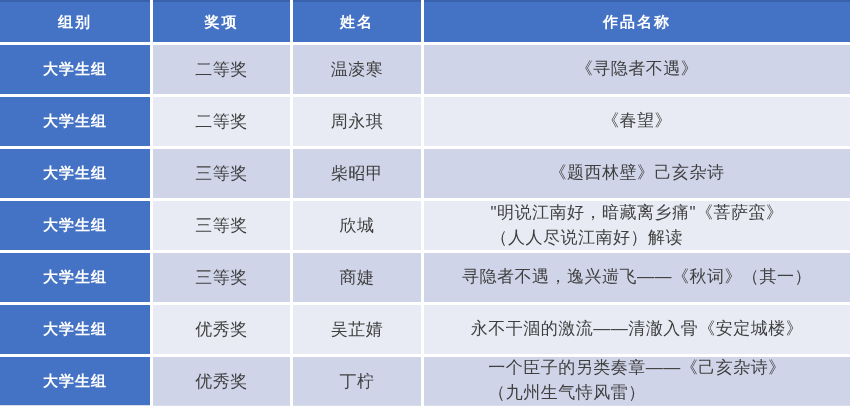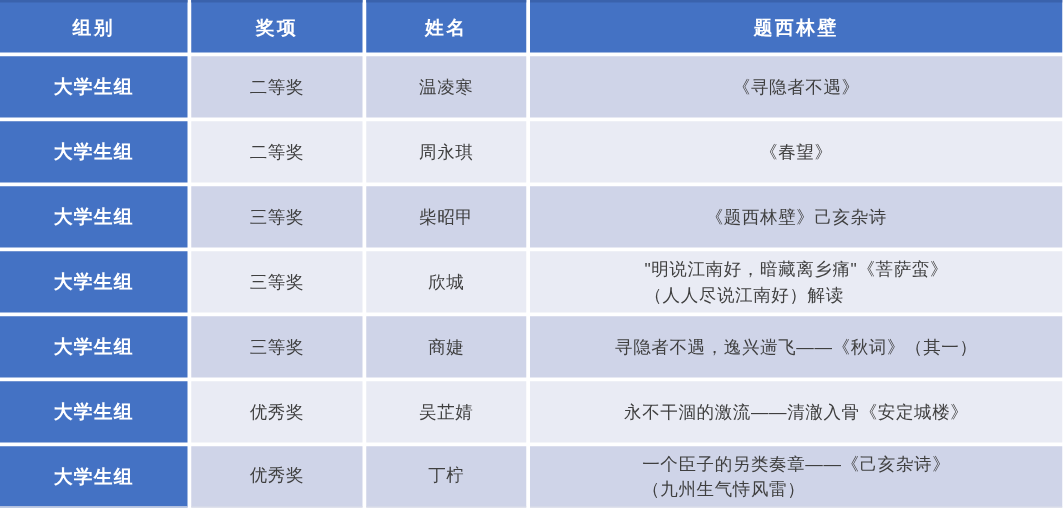--- a/index.html
+++ b/index.html
@@ -36,42 +36,42 @@
   }
   .group {
     background: #4472C4;
     color: #ffffff;
     font-weight: bold;
     font-size: 15px;
     letter-spacing: 1px;
   }
   .data {
     color: #3F3F3F;
-    font-size: 14px;
+    font-size: 17px;
     letter-spacing: 0.5px;
   }
   .band-a { background: #CFD4E8; }
   .band-b { background: #E9EBF4; }
   .work {
     line-height: 1.45;
     white-space: pre-line;
     padding: 3px 10px;
   }
   .last { border-bottom: 1px solid #D9DCE8; }
 </style>
 </head>
 <body>
 
 <div class="awards-table">
 
   <div class="trow">
     <div class="cell th">组别</div>
     <div class="cell th">奖项</div>
     <div class="cell th">姓名</div>
-    <div class="cell th">题西林壁</div>
+    <div class="cell th">作品名称</div>
   </div>
 
   <div class="trow">
     <div class="cell group">大学生组</div>
     <div class="cell data band-a">二等奖</div>
     <div class="cell data band-a">温凌寒</div>
     <div class="cell data band-a work">《寻隐者不遇》</div>
   </div>
 
   <div class="trow">

